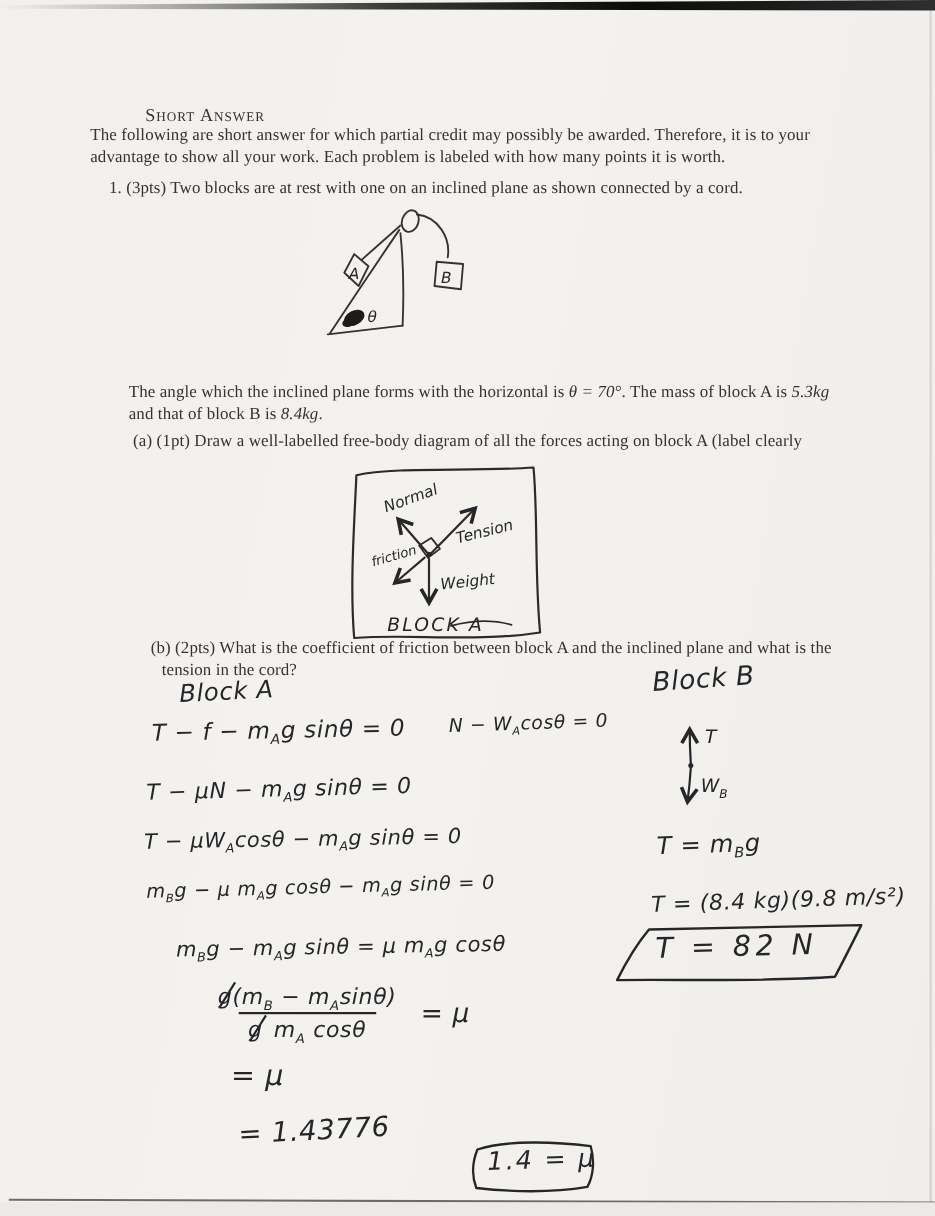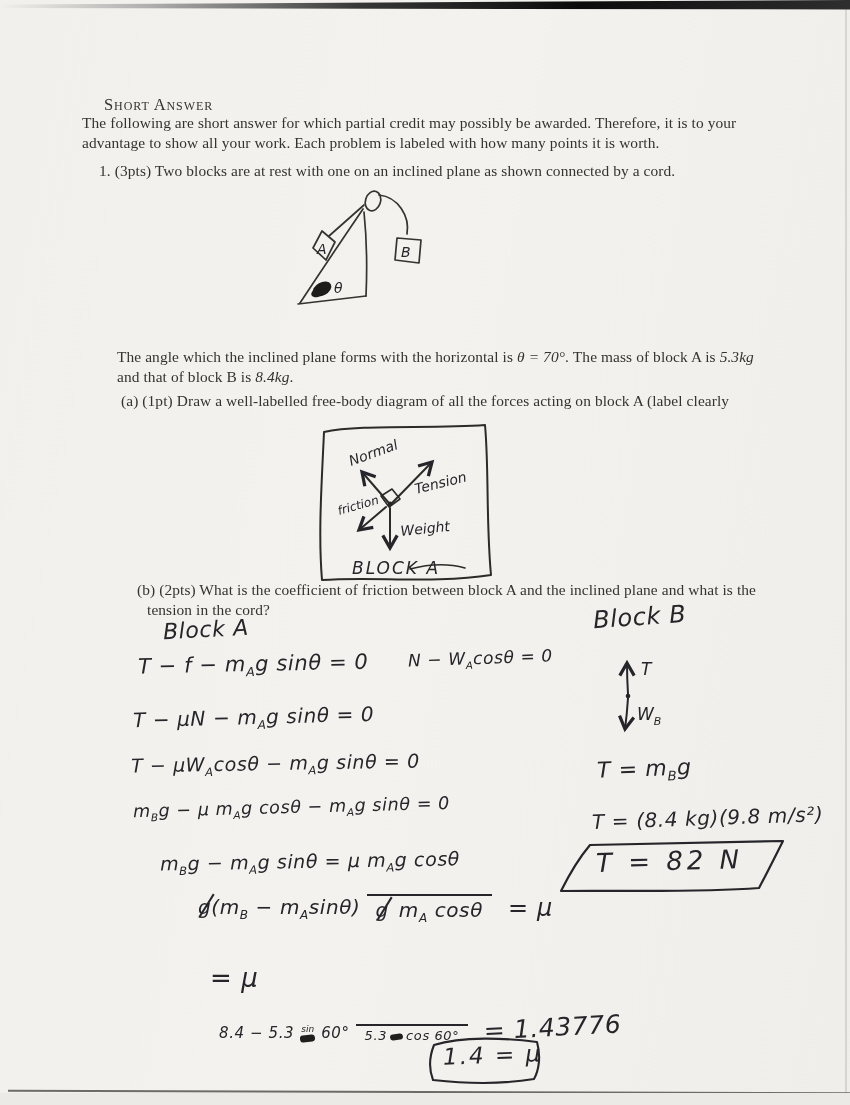--- a/index.html
+++ b/index.html
@@ -5,29 +5,29 @@
   html,body { margin:0; padding:0; background:#e9e8e5; }
   #page {
     position:relative; width:850px; height:1105px; overflow:hidden;
     background: linear-gradient(100deg,#f1f0ed 0%,#f3f2ef 45%,#efeeeb 100%);
     font-family:"Liberation Serif", serif;
   }
   .print {
     position:absolute; font-family:"Liberation Serif", serif;
     font-size:15.4px; color:#35332f; white-space:nowrap; letter-spacing:0.1px;
   }
-  .title { font-variant:small-caps; font-size:16.5px; letter-spacing:0.9px; }
+  .title { font-variant:small-caps; font-size:16.5px; letter-spacing:0.9px;margin-left:28px; }
   .mi { font-style:italic; }
   .hw {
     position:absolute; font-family:"DejaVu Sans", sans-serif; font-style:italic;
     color:#26262a; white-space:nowrap; letter-spacing:0.6px;
   }
   .hw sub { font-size:0.6em; line-height:0; }
   .eqrow { display:flex; align-items:center; gap:12px; }
-  .frac { display:inline-flex; flex-direction:row; align-items:center; }
+  .frac { display:inline-flex; flex-direction:column; align-items:center; }
   .fnum { padding:0 6px 2px; }
   .fden { border-top:2.4px solid #26262a; padding:2px 9px 0; }
   .rhs  { margin-left:4px; }
   .crossed { position:relative; display:inline-block; }
   .crossed::after {
     content:""; position:absolute; left:-3px; top:55%; width:1.35em; height:0;
     border-top:2.2px solid #26262a; transform:rotate(-58deg); transform-origin:35% 50%;
   }
   .blob { display:inline-block; width:15px; height:7px; background:#201f1d;
           border-radius:3px; transform:rotate(-7deg); vertical-align:middle; margin:0 3px; }
@@ -130,27 +130,20 @@
       <span class="fden"><span class="crossed">g</span><span style="margin-left:10px">m<sub>A</sub> cosθ</span></span>
     </span>
     <span class="rhs" style="font-size:24px">= μ</span>
   </div>
 
   <div class="hw eqrow" style="left:206px;top:963px;font-size:19px">
     <span class="rhs" style="font-size:26px">= μ</span>
   </div>
 
   <div class="hw eqrow" style="left:213px;top:1019px;font-size:15px">
-    <span class="frac">
-      <span class="fnum"><span>8.4 − 5.3</span><span class="scribwrap">
-            <span class="sinnote">sin</span>
-            <span class="blob"></span>
-          </span><span>60°</span></span>
-      <span class="fden" style="font-size:13px"><span>5.3</span><span class="blob blob2"></span><span>cos 60°</span></span>
-    </span>
     <span class="rhs" style="font-size:25px;transform:rotate(-3deg) translateY(-6px)">= 1.43776</span>
   </div>
 
   <svg class="sketch" style="left:424px;top:1032px" width="122" height="56" viewBox="0 0 122 56">
     <path d="M10,13 C38,4 82,6 113,10 C117,24 115,38 110,47 C74,53 36,51 9,48 C4,35 6,23 10,13 Z" fill="none" stroke="#26262a" stroke-width="2.1" stroke-linejoin="round"></path>
   </svg>
   <div class="hw" style="left:443px;top:1042px;font-size:23px;letter-spacing:2px;transform:rotate(-2deg)">1.4 = μ</div>
 
   <div class="hw" style="left:593px;top:603px;font-size:24px;transform:rotate(-4deg)">Block B</div>
 

